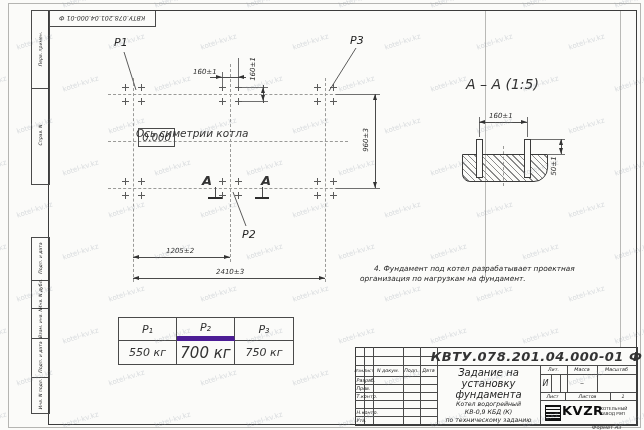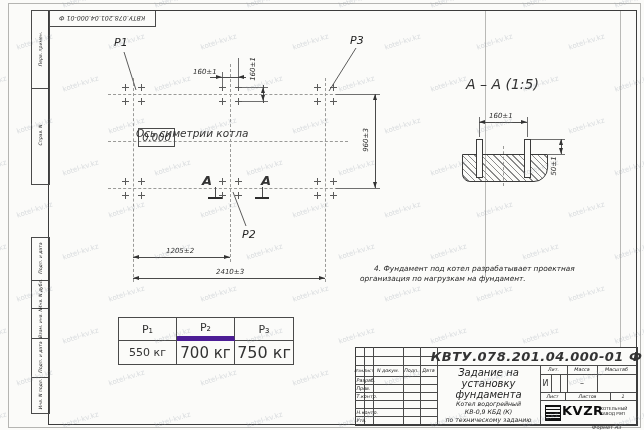--- a/index.html
+++ b/index.html
@@ -9,21 +9,21 @@
   
   .hl{position:absolute;height:1px;background:#4a4a4a;}
   .vl{position:absolute;width:1px;background:#4a4a4a;}
   .hl.thin,.vl.thin{background:#6f6f6f;}
   .vl.fold{background:#b9b9b6;}
   .clh{position:absolute;height:0;border-top:1px dashed #9a9a98;}
   .clv{position:absolute;width:0;border-left:1px dashed #9a9a98;}
   .frame{position:absolute;border:1.6px solid #3c3c3c;}
   .outer{position:absolute;border:1px solid #b5b5b2;}
   
-  .it{}
+  .it{font-style:italic;}
   .dim{position:absolute;font:italic 7px "DejaVu Sans",sans-serif;color:#2c2c2c;white-space:nowrap;}
   .rot{transform:translate(-50%,-50%) rotate(-90deg);transform-origin:center;}
   .lbl{position:absolute;font:italic 11px "DejaVu Sans",sans-serif;color:#222;white-space:nowrap;}
   .tiny{font:italic 4.6px "DejaVu Sans",sans-serif;color:#222;white-space:nowrap;}
   .cell{position:absolute;display:flex;align-items:center;justify-content:center;overflow:visible;}
   
   .ar{position:absolute;width:0;height:0;border-style:solid;border-color:transparent;}
   .ar-r{border-width:2.5px 0 2.5px 6px;border-left-color:#333;}
   .ar-l{border-width:2.5px 6px 2.5px 0;border-right-color:#333;}
   .ar-u{border-width:0 2.5px 6px 2.5px;border-bottom-color:#333;}
@@ -209,21 +209,21 @@
     <div class="cell" style="position:static;border-bottom:1px solid #4a4a4a;">
         <span class="it" style="font-size:11px;">P₃</span>
       </div>
     <div class="cell" style="position:static;border-right:1px solid #4a4a4a;">
         <span class="it" style="font-size:11px;">550 кг</span>
       </div>
     <div class="cell" style="position:static;border-right:1px solid #4a4a4a;">
         <span class="it" style="font-size:15px;">700 кг</span>
       </div>
     <div class="cell" style="position:static;">
-        <span class="it" style="font-size:16px;">750 кг</span>
+        <span class="it" style="font-size:11px;">750 кг</span>
       </div>
   </div>
 
   <div class="abs" style="left:360px;top:264px;width:252px;font:italic 7.4px 'DejaVu Sans',sans-serif;color:#1f1f1f;line-height:1.35;">
     <p style="margin:0;text-indent:14px;">4. Фундамент под котел разрабатывает проектная организация по нагрузкам на фундамент.</p>
   </div>
 
   <div>
     <div class="abs" style="left:355px;top:347px;width:281px;height:77px;border:1.5px solid #3c3c3c;"></div>
 

